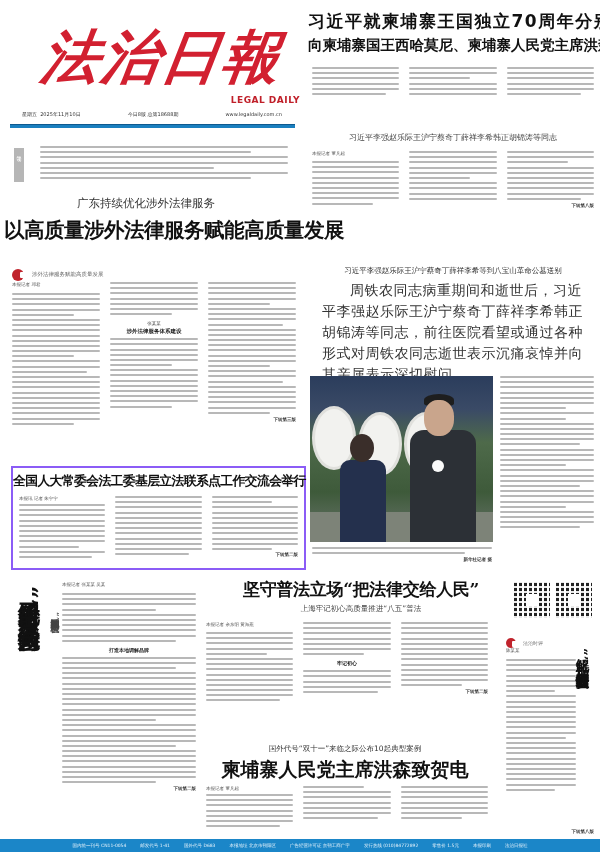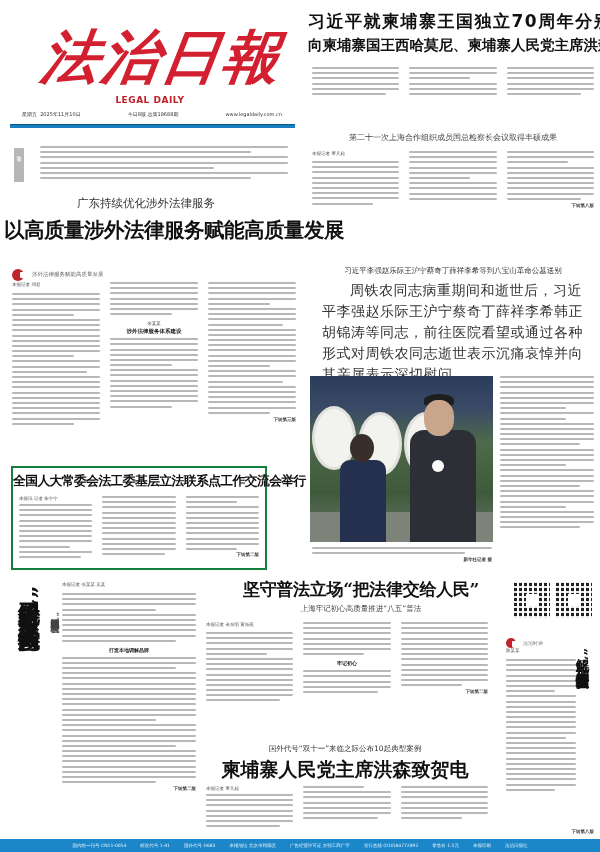--- a/index.html
+++ b/index.html
@@ -5,21 +5,21 @@
   * { box-sizing: border-box; margin: 0; padding: 0; }
   html, body { width: 600px; height: 852px; background: #ffffff; overflow: hidden; }
   body { font-family: "DejaVu Sans", sans-serif; color: #222; position: relative; }
 
   .abs { position: absolute; }
   .serif { font-family: "DejaVu Serif", serif; }
 
   
   .masthead-logo { left: 40px; top: 18px; width: 240px; height: 80px; display: flex; align-items: center; justify-content: space-around; }
   .masthead-logo span { font-family: "DejaVu Serif", serif; font-size: 58px; color: #d22030; font-style: italic; font-weight: bold; transform: skewX(-8deg); letter-spacing: -2px; }
-  .masthead-en { left: 0; width: 300px; top: 95px; text-align: center; font-size: 9px; font-weight: bold; color: #c0202a; letter-spacing: 0.5px; }
+  .masthead-en { left: 0; width: 300px; top: 95px; text-align: right; font-size: 9px; font-weight: bold; color: #c0202a; letter-spacing: 0.5px; }
   .masthead-meta { left: 22px; top: 111px; width: 260px; display: flex; justify-content: space-between; font-size: 5px; color: #333; }
   .blue-rule { left: 10px; top: 124px; width: 285px; height: 4px; background: #1a7fbf; border-top: 1px solid #0e5a8f; }
 
   
   .lines { display: flex; flex-direction: column; gap: 3.2px; }
   .lines i { display: block; height: 2px; background: #b8b8b8; border-radius: 1px; }
   .lines i.s { width: 70%; }
   .lines i.m { width: 85%; }
 
   .cols { display: flex; gap: 10px; }
@@ -43,21 +43,21 @@
   .person-a { position: absolute; left: 30px; top: 58px; width: 48px; height: 108px; }
   .person-a .head { position: absolute; left: 10px; top: 0; width: 24px; height: 28px; border-radius: 50%; background: #3a2e2a; }
   .person-a .body { position: absolute; left: 0; top: 26px; width: 46px; height: 82px; background: #24304d; border-radius: 10px 10px 0 0; }
   .person-b { position: absolute; left: 100px; top: 20px; width: 66px; height: 146px; }
   .person-b .head { position: absolute; left: 14px; top: 0; width: 30px; height: 36px; border-radius: 45%; background: #c9a58c; }
   .person-b .hair { position: absolute; left: 14px; top: -2px; width: 30px; height: 12px; border-radius: 50% 50% 20% 20%; background: #1e1e1e; }
   .person-b .body { position: absolute; left: 0; top: 34px; width: 66px; height: 112px; background: #2c3036; border-radius: 14px 14px 0 0; }
   .person-b .flower { position: absolute; left: 22px; top: 64px; width: 12px; height: 12px; border-radius: 50%; background: #fafafa; }
   .floor { position: absolute; left: 0; bottom: 0; width: 100%; height: 30px; background: #7d8378; }
 
-  .highlight-box { left: 11px; top: 466px; width: 256px; height: 104px; border: 2px solid #15803d; }
+  .highlight-box { left: 11px; top: 466px; width: 295px; height: 104px; border: 2px solid #8b5cf6; }
 
   .qr { width: 36px; height: 36px; background:
       repeating-linear-gradient(90deg, #222 0 3px, #fff 3px 5px),
       #fff; position: relative; }
   .qr::before { content:""; position:absolute; inset:0; background:
       repeating-linear-gradient(0deg, rgba(255,255,255,0.9) 0 2px, transparent 2px 5px); }
   .qr::after { content:""; position:absolute; left:12px; top:12px; width:12px; height:12px; background:#fff; }
 
   .footer-bar { left: 0; top: 839px; width: 600px; height: 13px; background: #1b86c8; display: flex; align-items: center; justify-content: center; gap: 14px; }
   .footer-bar span { font-size: 4.5px; color: #e6f3fb; white-space: nowrap; }
@@ -106,21 +106,21 @@
         <i></i>
         <i></i>
         <i></i>
         <i></i>
         <i class="m"></i>
       </div>
   </div>
 </div>
 
 <div class="abs" style="left:308px; top:128px; width:290px;">
-  <div class="hl-grey" style="font-size:8px; text-align:center; margin-top:4px;">第二十一次上海合作组织成员国总检察长会议取得丰硕成果</div>
+  <div class="hl-grey" style="font-size:8px; text-align:center; margin-top:4px;">习近平李强赵乐际王沪宁蔡奇丁薛祥李希韩正胡锦涛等同志</div>
   <div class="cols" style="margin-top:8px; padding:0 4px;">
     <div>
       <div class="byline">本报记者 董凡超</div>
       <div class="lines" style="margin-top:5px;">
           <i></i>
           <i></i>
           <i></i>
           <i></i>
           <i></i>
           <i></i>

